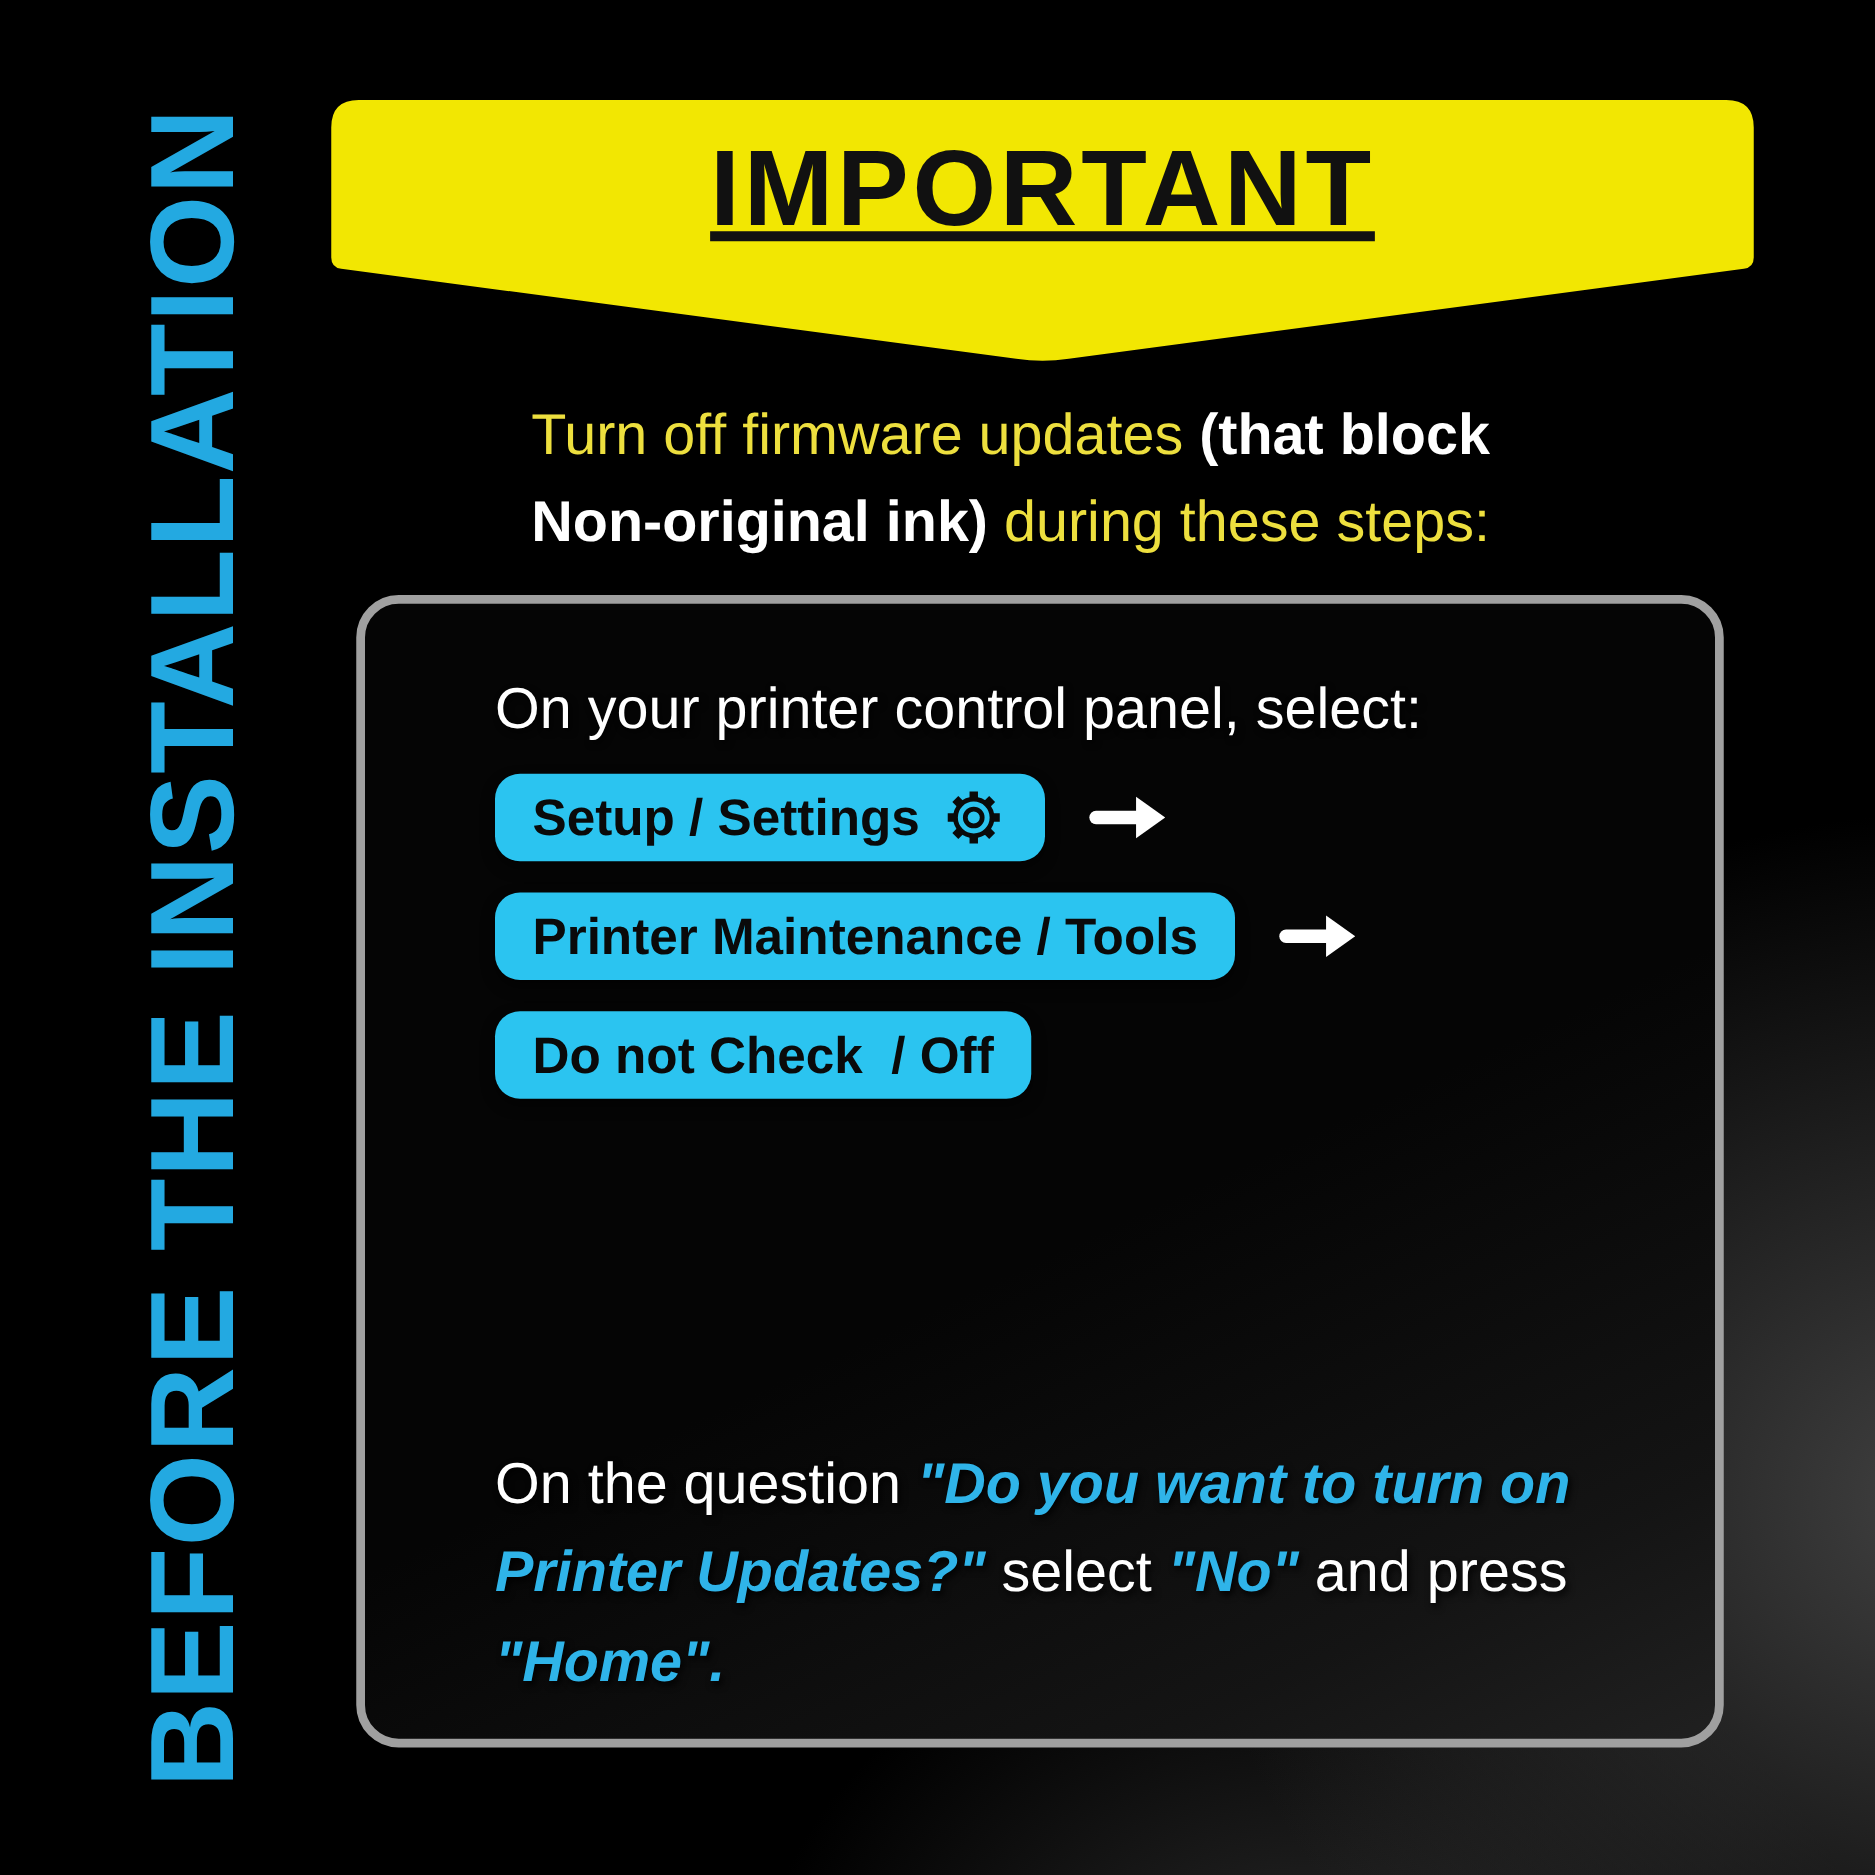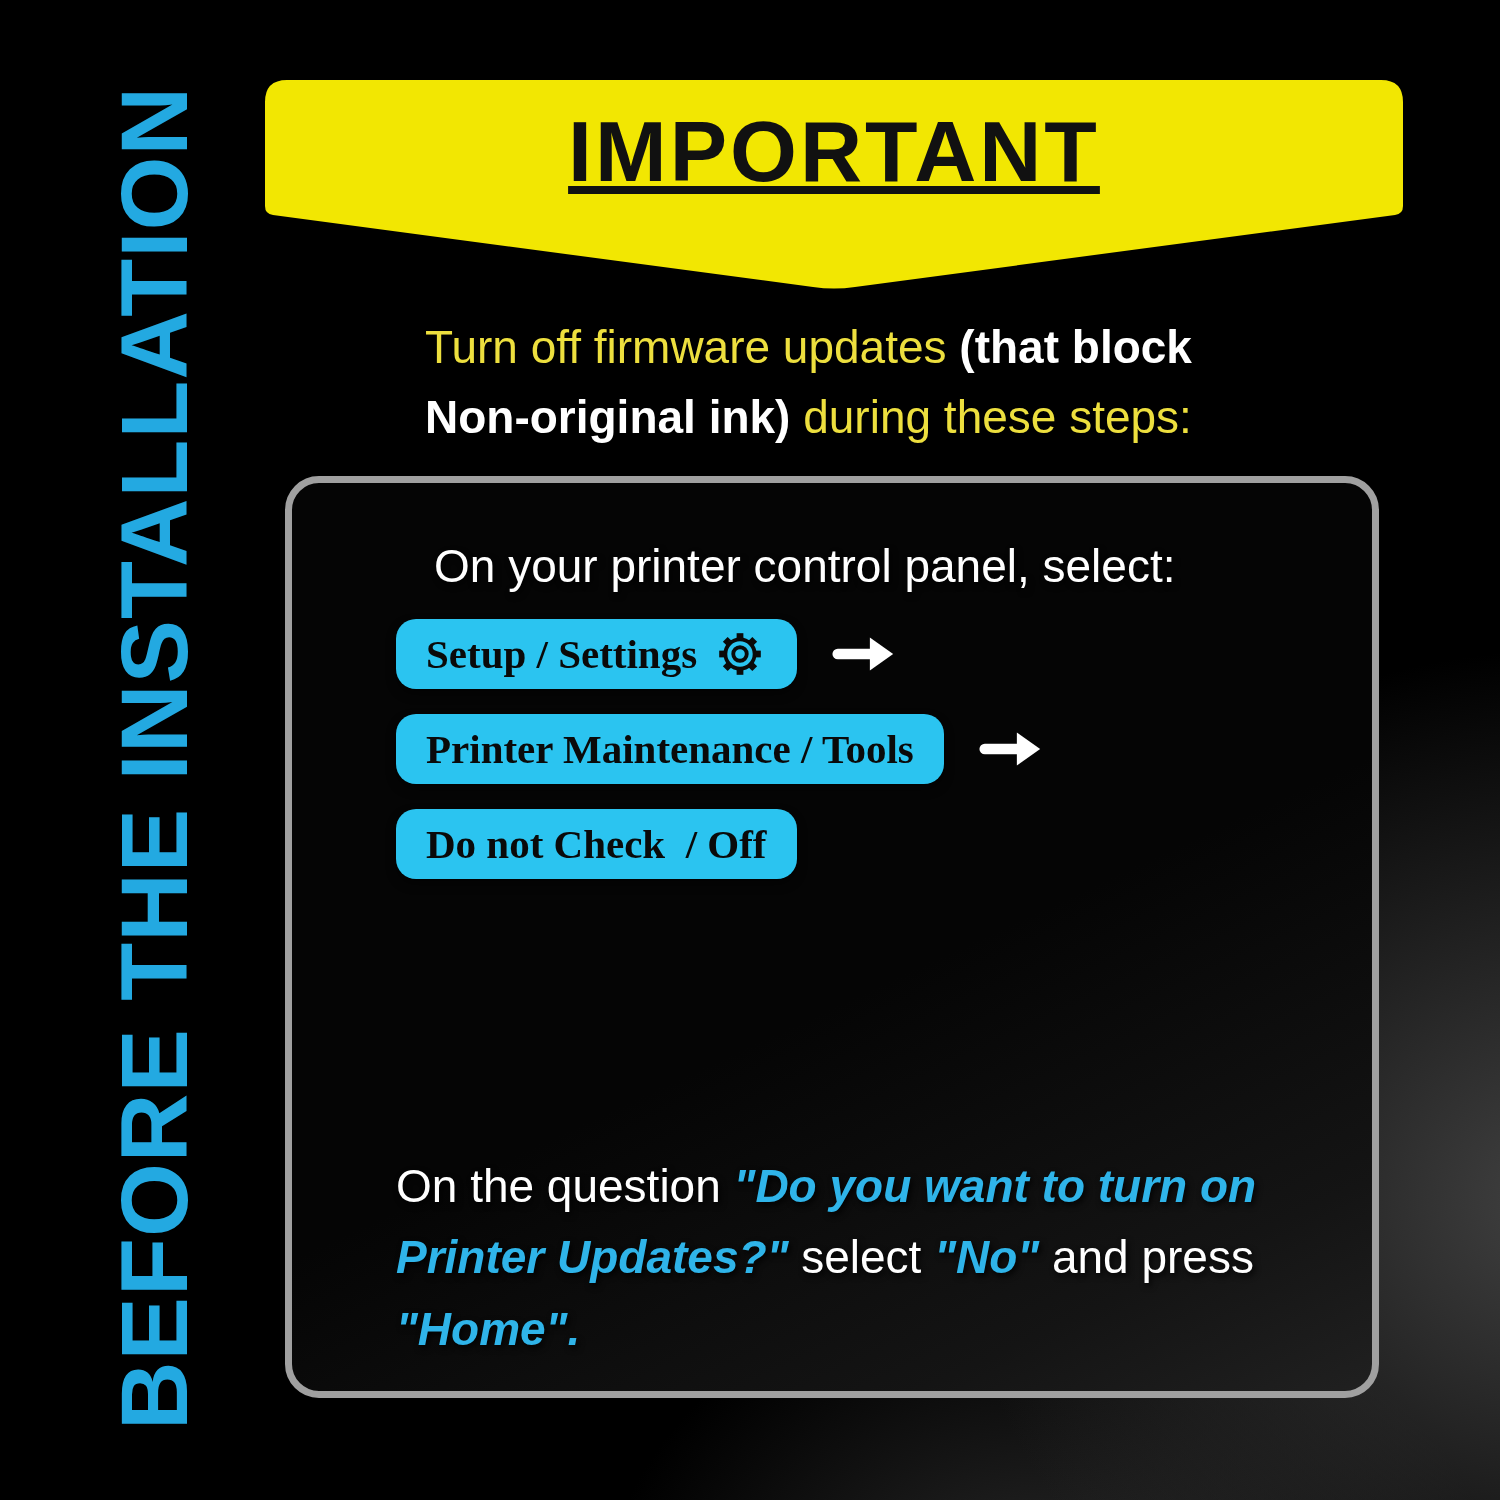--- a/index.html
+++ b/index.html
@@ -46,29 +46,28 @@
   
   .panel{
     position:absolute; left:285px; top:476px; width:1094px; height:922px;
     border:7px solid #a0a0a0; border-radius:34px;
     background:linear-gradient(155deg, #050505 55%, #141414 85%, #202020 100%);
   }
   .panel-heading{
     position:absolute; left:104px; top:56px;
     font-size:46px; color:#fff; text-shadow:2px 3px 6px rgba(0,0,0,.9);
     white-space:nowrap;
-    margin-left:38px;
   }
 
   .steps{ position:absolute; left:104px; top:136px; }
   .step-row{ display:flex; align-items:center; gap:34px; height:70px; margin-bottom:25px; }
   .step-btn{
     background:#2BC4F0; height:70px; border-radius:20px;
     display:inline-flex; align-items:center; gap:16px;
-    padding:0 30px; box-shadow:0 5px 10px rgba(0,0,0,.55);font-family:Liberation Serif, serif;
+    padding:0 30px; box-shadow:0 5px 10px rgba(0,0,0,.55);
   }
   .step-label{
     font-size:41px; font-weight:bold; color:#0a0a0a; white-space:pre;
   }
   .arrow-icon{ display:block; }
   .gear-icon{ display:block; }
 
   
   .note{
     position:absolute; left:104px; top:668px; width:900px;

